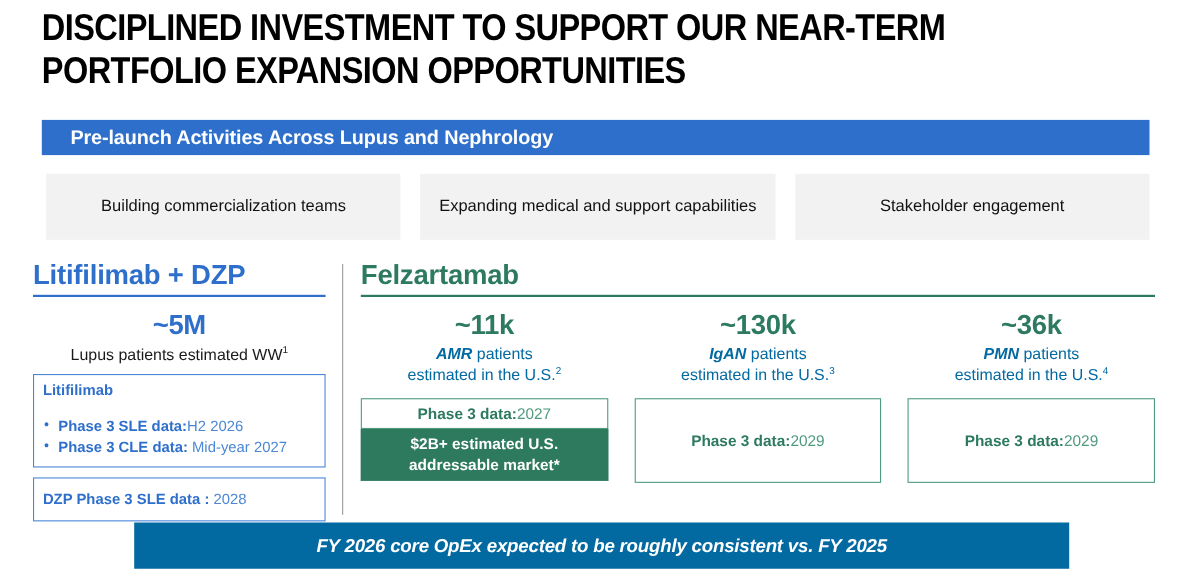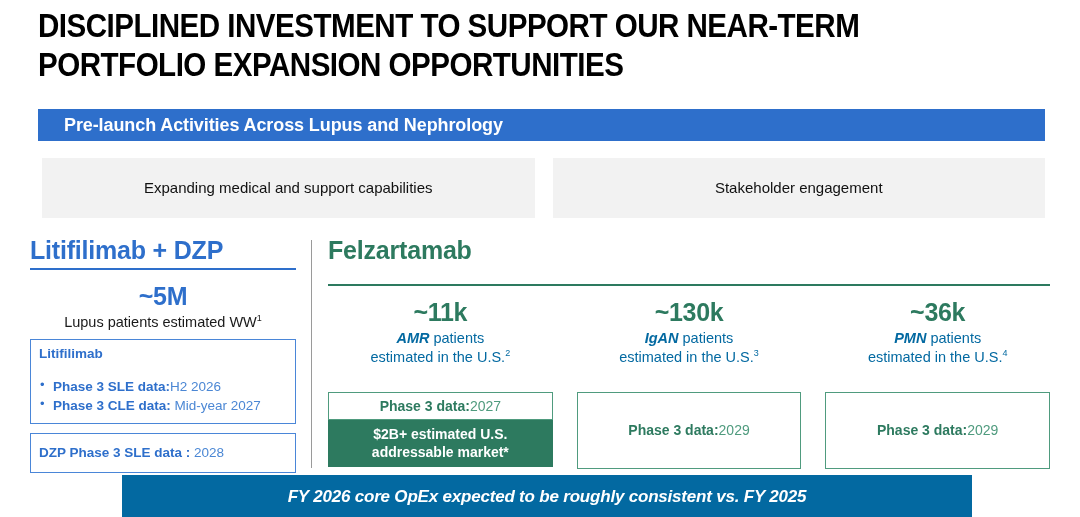--- a/index.html
+++ b/index.html
@@ -158,21 +158,21 @@
   .col-right {
     position: absolute;
     left: 298px;
     top: 0px;
     width: 722px;
   }
   .head-green {
     font-size: 25px;
     font-weight: bold;
     color: #2d7a5f;
-    padding-bottom: 19px;
+    padding-bottom: 3px;
     border-bottom: 2px solid #2d7a5f;
     letter-spacing: -0.2px;
   }
   .green-cols {
     display: flex;
     gap: 24px;
     margin-top: 12px;
   }
   .gcol { flex: 1 1 0; }
   .big-num-green {
@@ -183,21 +183,21 @@
     letter-spacing: -0.3px;
   }
   .sub-green {
     text-align: center;
     font-size: 14.5px;
     color: #0369a1;
     margin-top: 2px;
     line-height: 1.3;
   }
   .sub-green i { font-weight: bold; font-style: italic; }
-  .gbox-wrap { margin-top: 25px; }
+  .gbox-wrap { margin-top: 10px; }
   .gbox {
     border: 1.6px solid #4f9b7e;
     box-sizing: border-box;
     text-align: center;
     font-size: 14px;
     color: #2d7a5f;
     display: flex;
     align-items: center;
     justify-content: center;
     background: #ffffff;
@@ -245,20 +245,23 @@
   <span class="tl">DISCIPLINED INVESTMENT TO SUPPORT OUR NEAR-TERM</span>
   <span class="tl">PORTFOLIO EXPANSION OPPORTUNITIES</span>
 </div>
 
 <div class="banner-top">
   <span class="banner-top-text">Pre-launch Activities Across Lupus and Nephrology</span>
 </div>
 
 <div class="gray-row">
   <div class="gray-box">
+    <span>Building commercialization teams</span>
+  </div>
+  <div class="gray-box">
     <span>Expanding medical and support capabilities</span>
   </div>
   <div class="gray-box">
     <span>Stakeholder engagement</span>
   </div>
 </div>
 
 <div class="cols">
 
   <div class="divider"></div>

